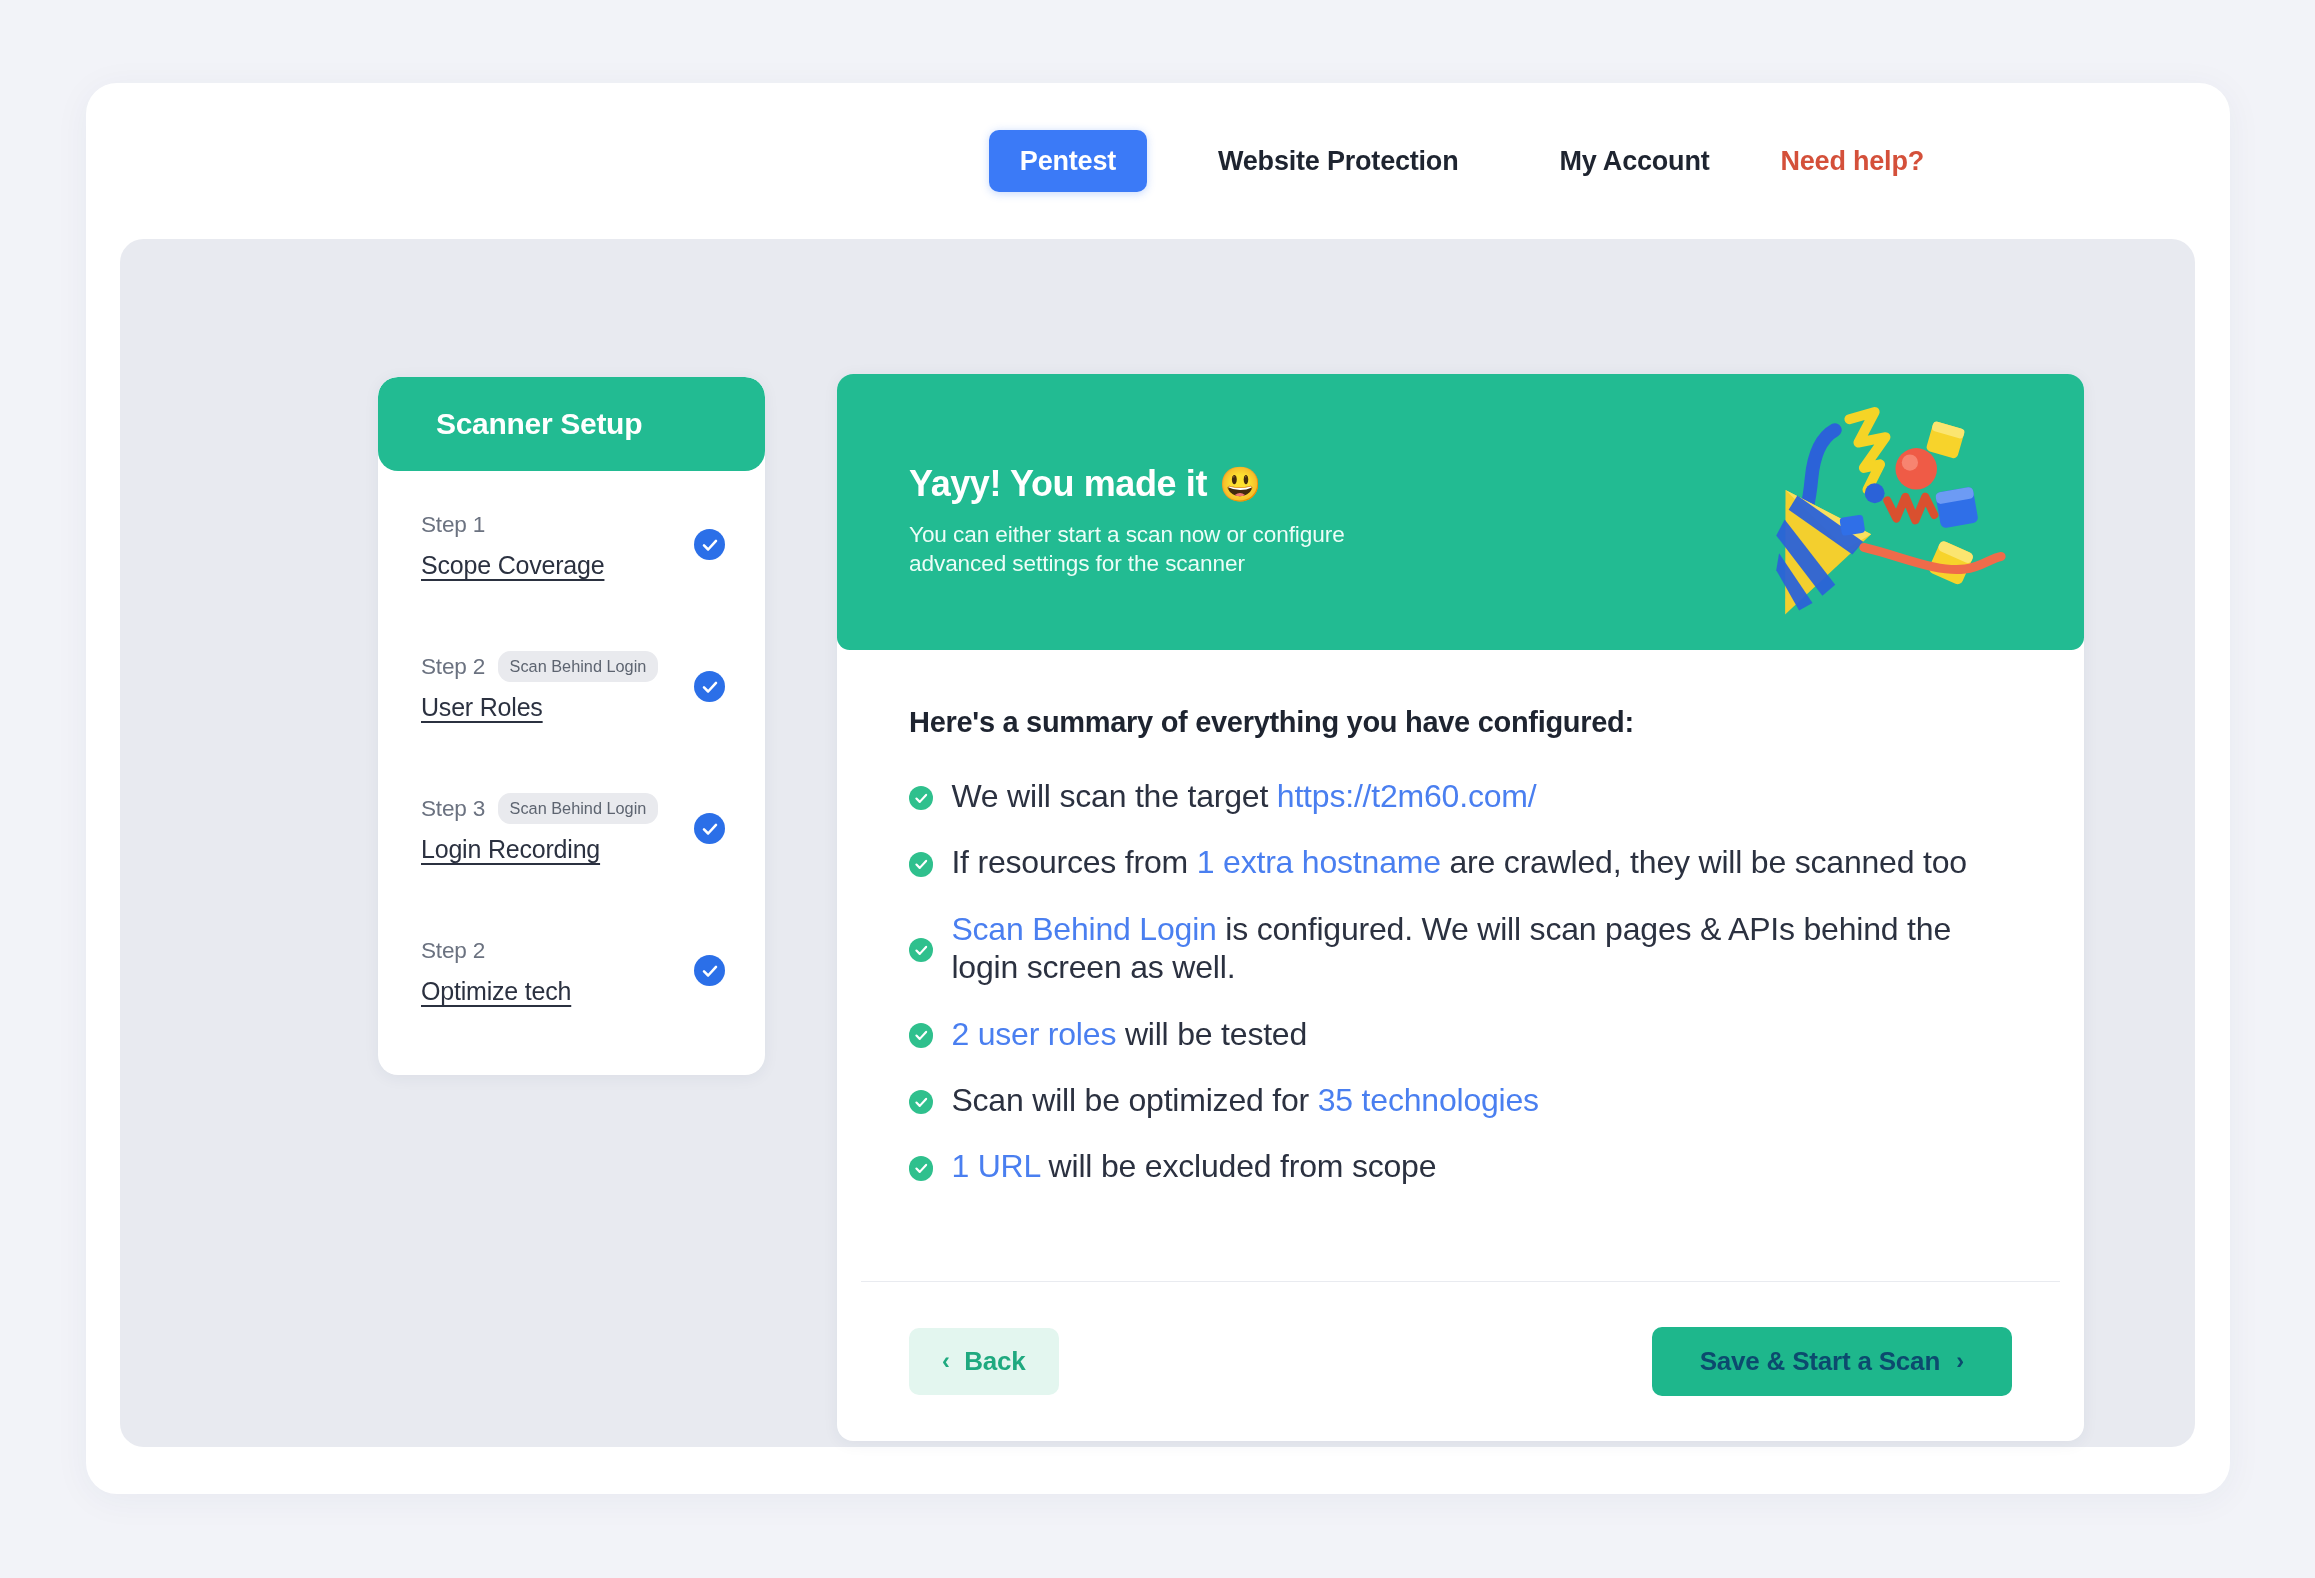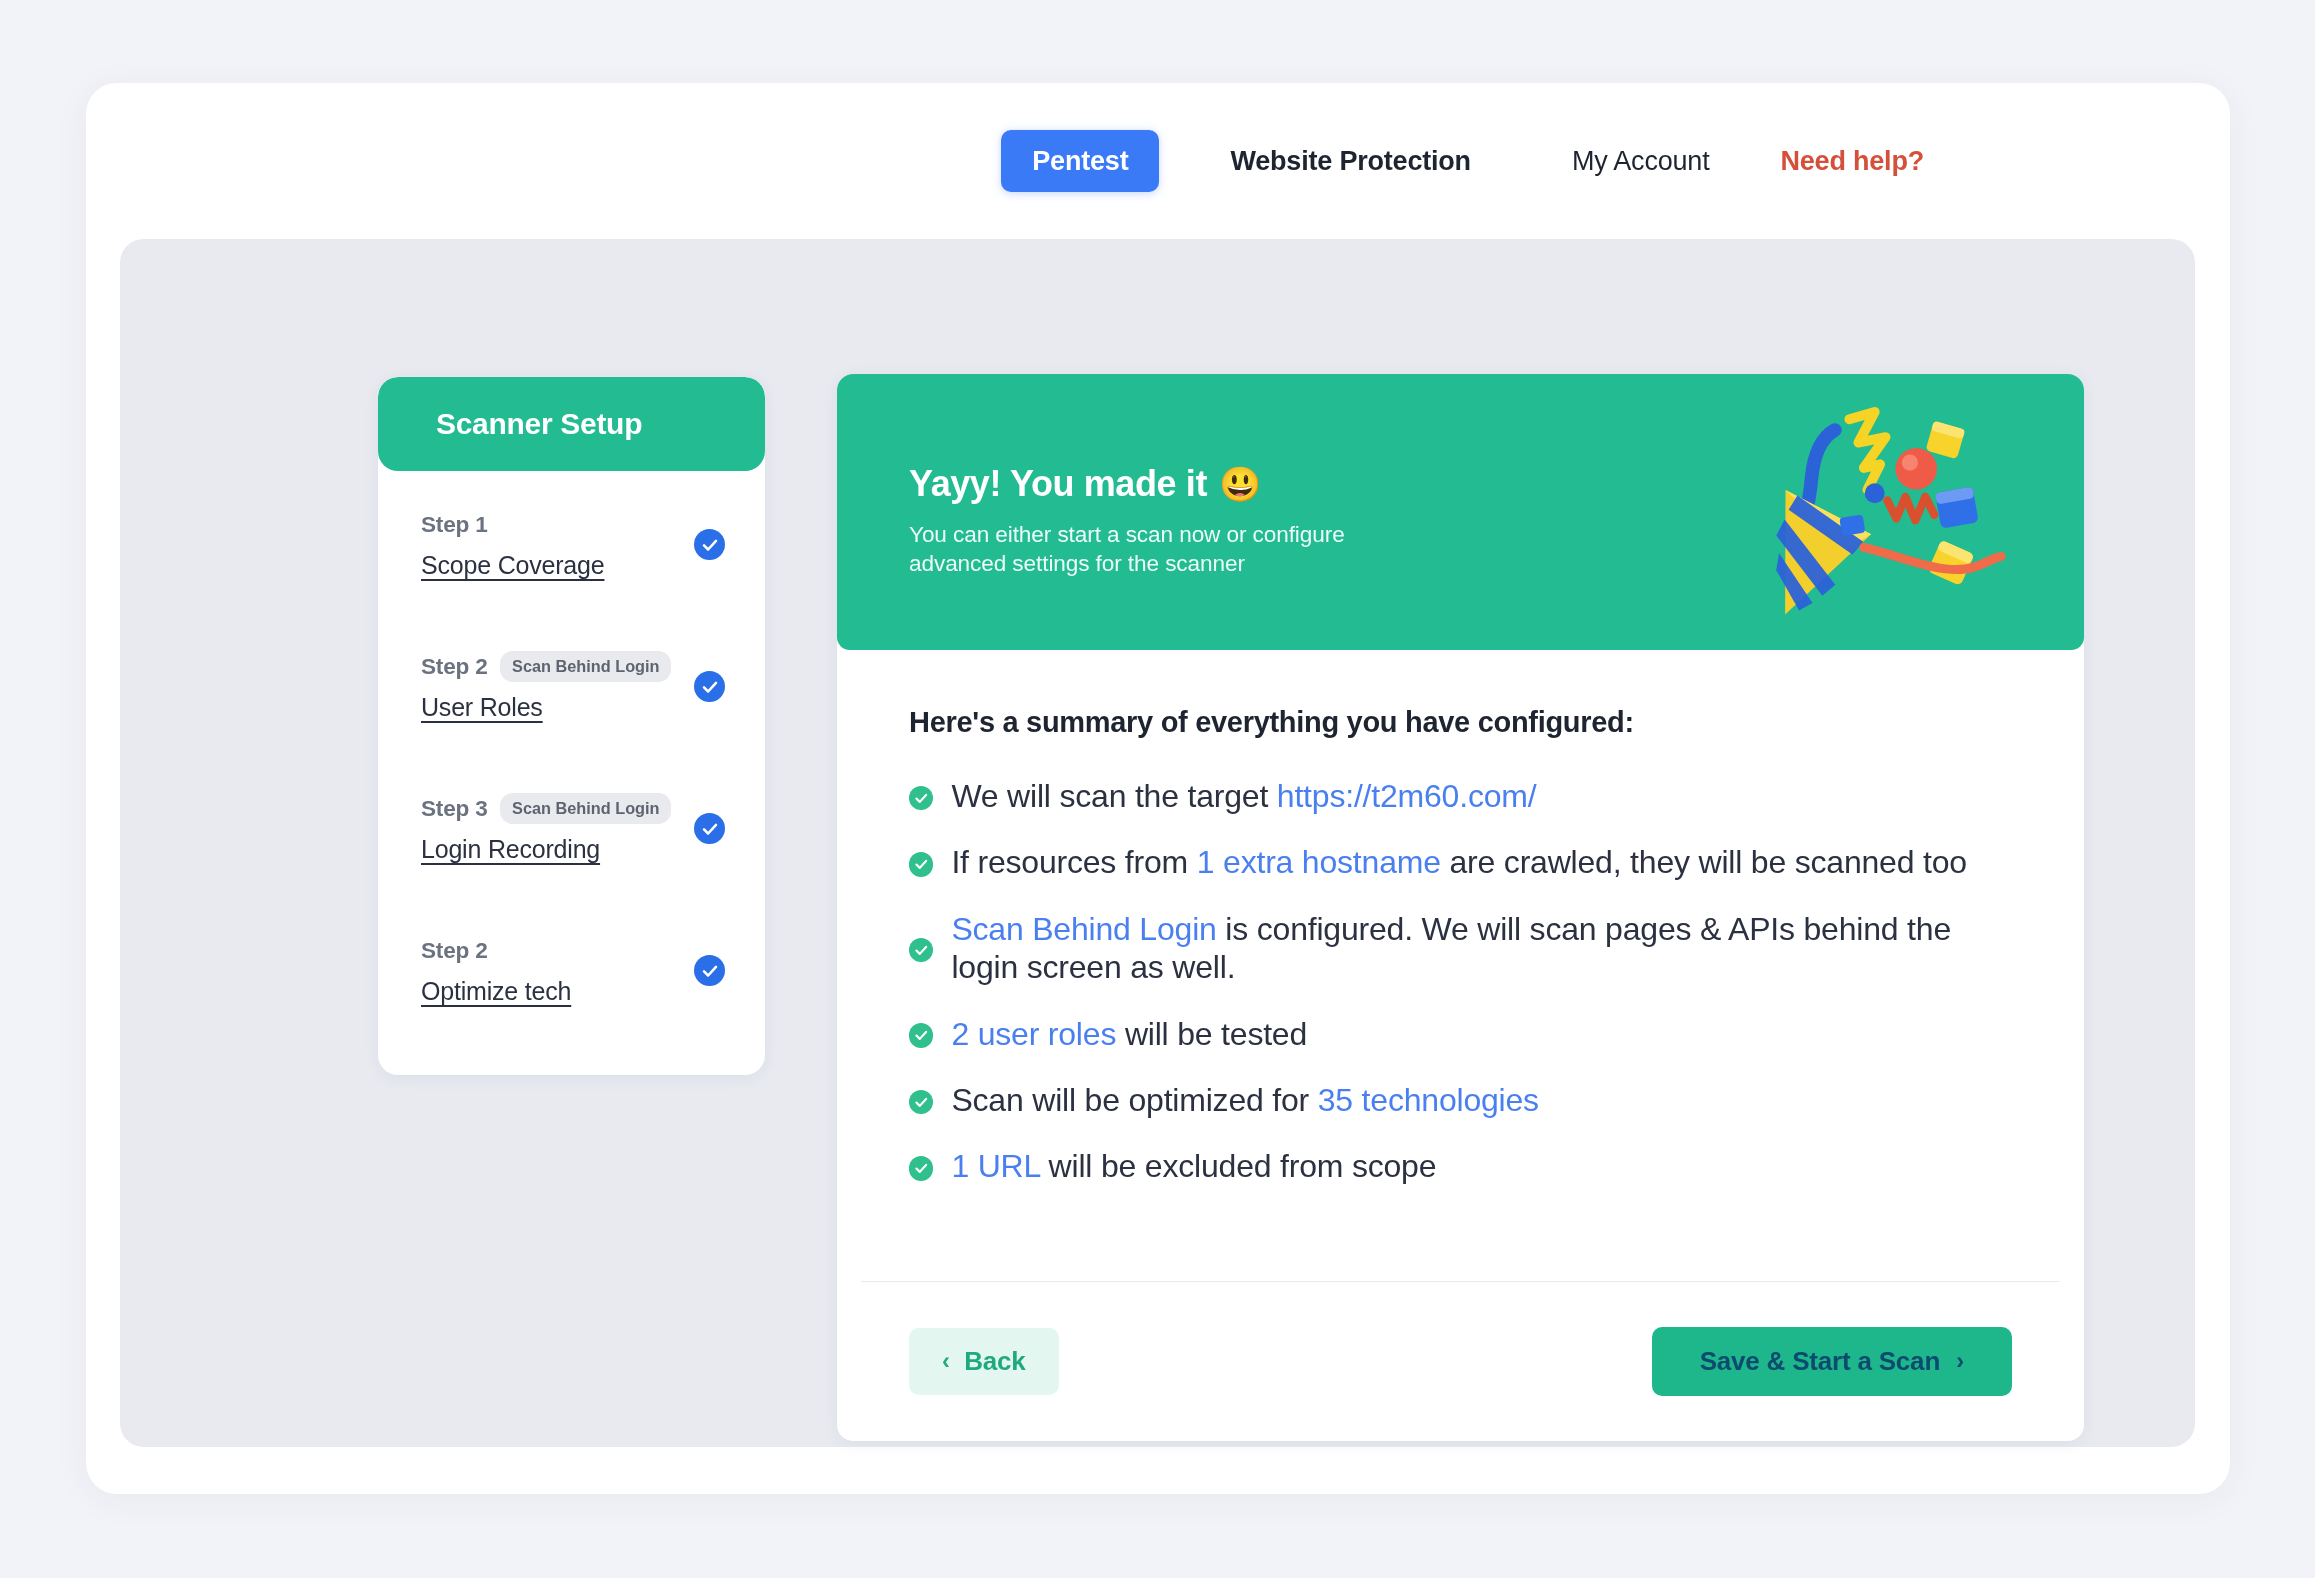--- a/index.html
+++ b/index.html
@@ -49,21 +49,21 @@
     background: #3b7af7;
     color: #ffffff;
     font-weight: bold;
     padding: 15.4px 31px;
     border-radius: 10px;
     font-size: 27px;
     margin-right: 71px;
     box-shadow: 0 1.8px 9px rgba(59,122,247,0.28);
   }
   .nav-website { font-weight: bold; margin-right: 101px; }
-  .nav-account { font-weight: normal; margin-right: 71px; }
+  .nav-account { font-weight: bold; margin-right: 71px; }
   .nav-help { font-weight: bold; color: #d4503a; }
 
   
   .inner-panel {
     position: absolute;
     left: 34px;
     top: 156px;
     width: 2075px;
     height: 1208px;
     background: #e8eaf0;
@@ -102,21 +102,20 @@
     height: 86px;
     padding: 0 43px 0 43px;
     margin-bottom: 56px;
   }
   .step-row:last-child { margin-bottom: 0; }
   .step-top {
     display: flex;
     align-items: center;
     gap: 12.7px;
     height: 31px;
-    font-weight: bold;
   }
   .step-num {
     font-size: 22.6px;
     color: #6b7280;
     letter-spacing: -0.2px;
   }
   .step-badge {
     background: #e9eaee;
     color: #5d6470;
     font-size: 16.3px;

